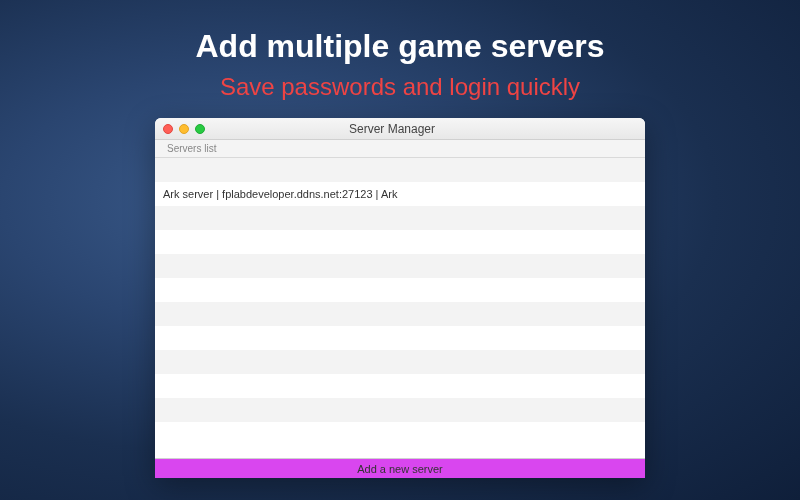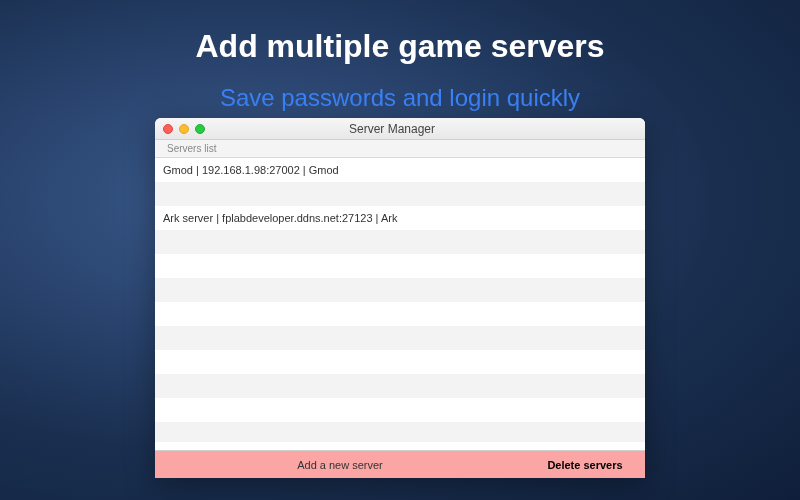--- a/index.html
+++ b/index.html
@@ -16,25 +16,25 @@
       position: relative;
     }
     .promo-title {
       color: #ffffff;
       font-size: 32px;
       font-weight: 700;
       text-align: center;
       margin-top: 28px;
     }
     .promo-subtitle {
-      color: #3b82f6;
+      color: #ef4444;
       font-size: 24px;
       font-weight: 300;
       text-align: center;
-      margin-top: 19px;
+      margin-top: 8px;
     }
     .window {
       position: absolute;
       left: 155px;
       top: 118px;
       width: 490px;
       height: 360px;
       background: #ffffff;
       border-radius: 6px 6px 0 0;
       box-shadow: 0 8px 30px rgba(0,0,0,0.35);
@@ -92,24 +92,24 @@
       color: #333;
       display: flex;
       align-items: center;
       padding-left: 8px;
       border-bottom: 0px solid transparent;
     }
     .row.stripe {
       background: #f3f3f3;
     }
     .toolbar {
-      height: 28px;
+      height: 20px;
       border-top: 1px solid #d0d0d0;
       display: flex;
-      background: #fca5a5;
+      background: #d946ef;
       margin-top: 8px;
     }
     .toolbar button {
       border: none;
       background: transparent;
       font-size: 11px;
       font-family: inherit;
       cursor: pointer;
       padding: 0;
     }
@@ -137,30 +137,28 @@
   <div class="titlebar">
     <div class="traffic-lights">
       <div class="tl tl-close"></div>
       <div class="tl tl-min"></div>
       <div class="tl tl-max"></div>
     </div>
     <div class="window-title">Server Manager</div>
   </div>
   <div class="list-header">Servers list</div>
   <div class="list">
-    <div class="row">Gmod | 192.168.1.98:27002 | Gmod</div>
     <div class="row stripe"></div>
     <div class="row">Ark server | fplabdeveloper.ddns.net:27123 | Ark</div>
     <div class="row stripe"></div>
     <div class="row"></div>
     <div class="row stripe"></div>
     <div class="row"></div>
     <div class="row stripe"></div>
     <div class="row"></div>
     <div class="row stripe"></div>
     <div class="row"></div>
     <div class="row stripe"></div>
   </div>
   <div class="toolbar">
     <button class="btn-add">Add a new server</button>
-    <button class="btn-delete">Delete servers</button>
   </div>
 </div>
 
 </body></html>

